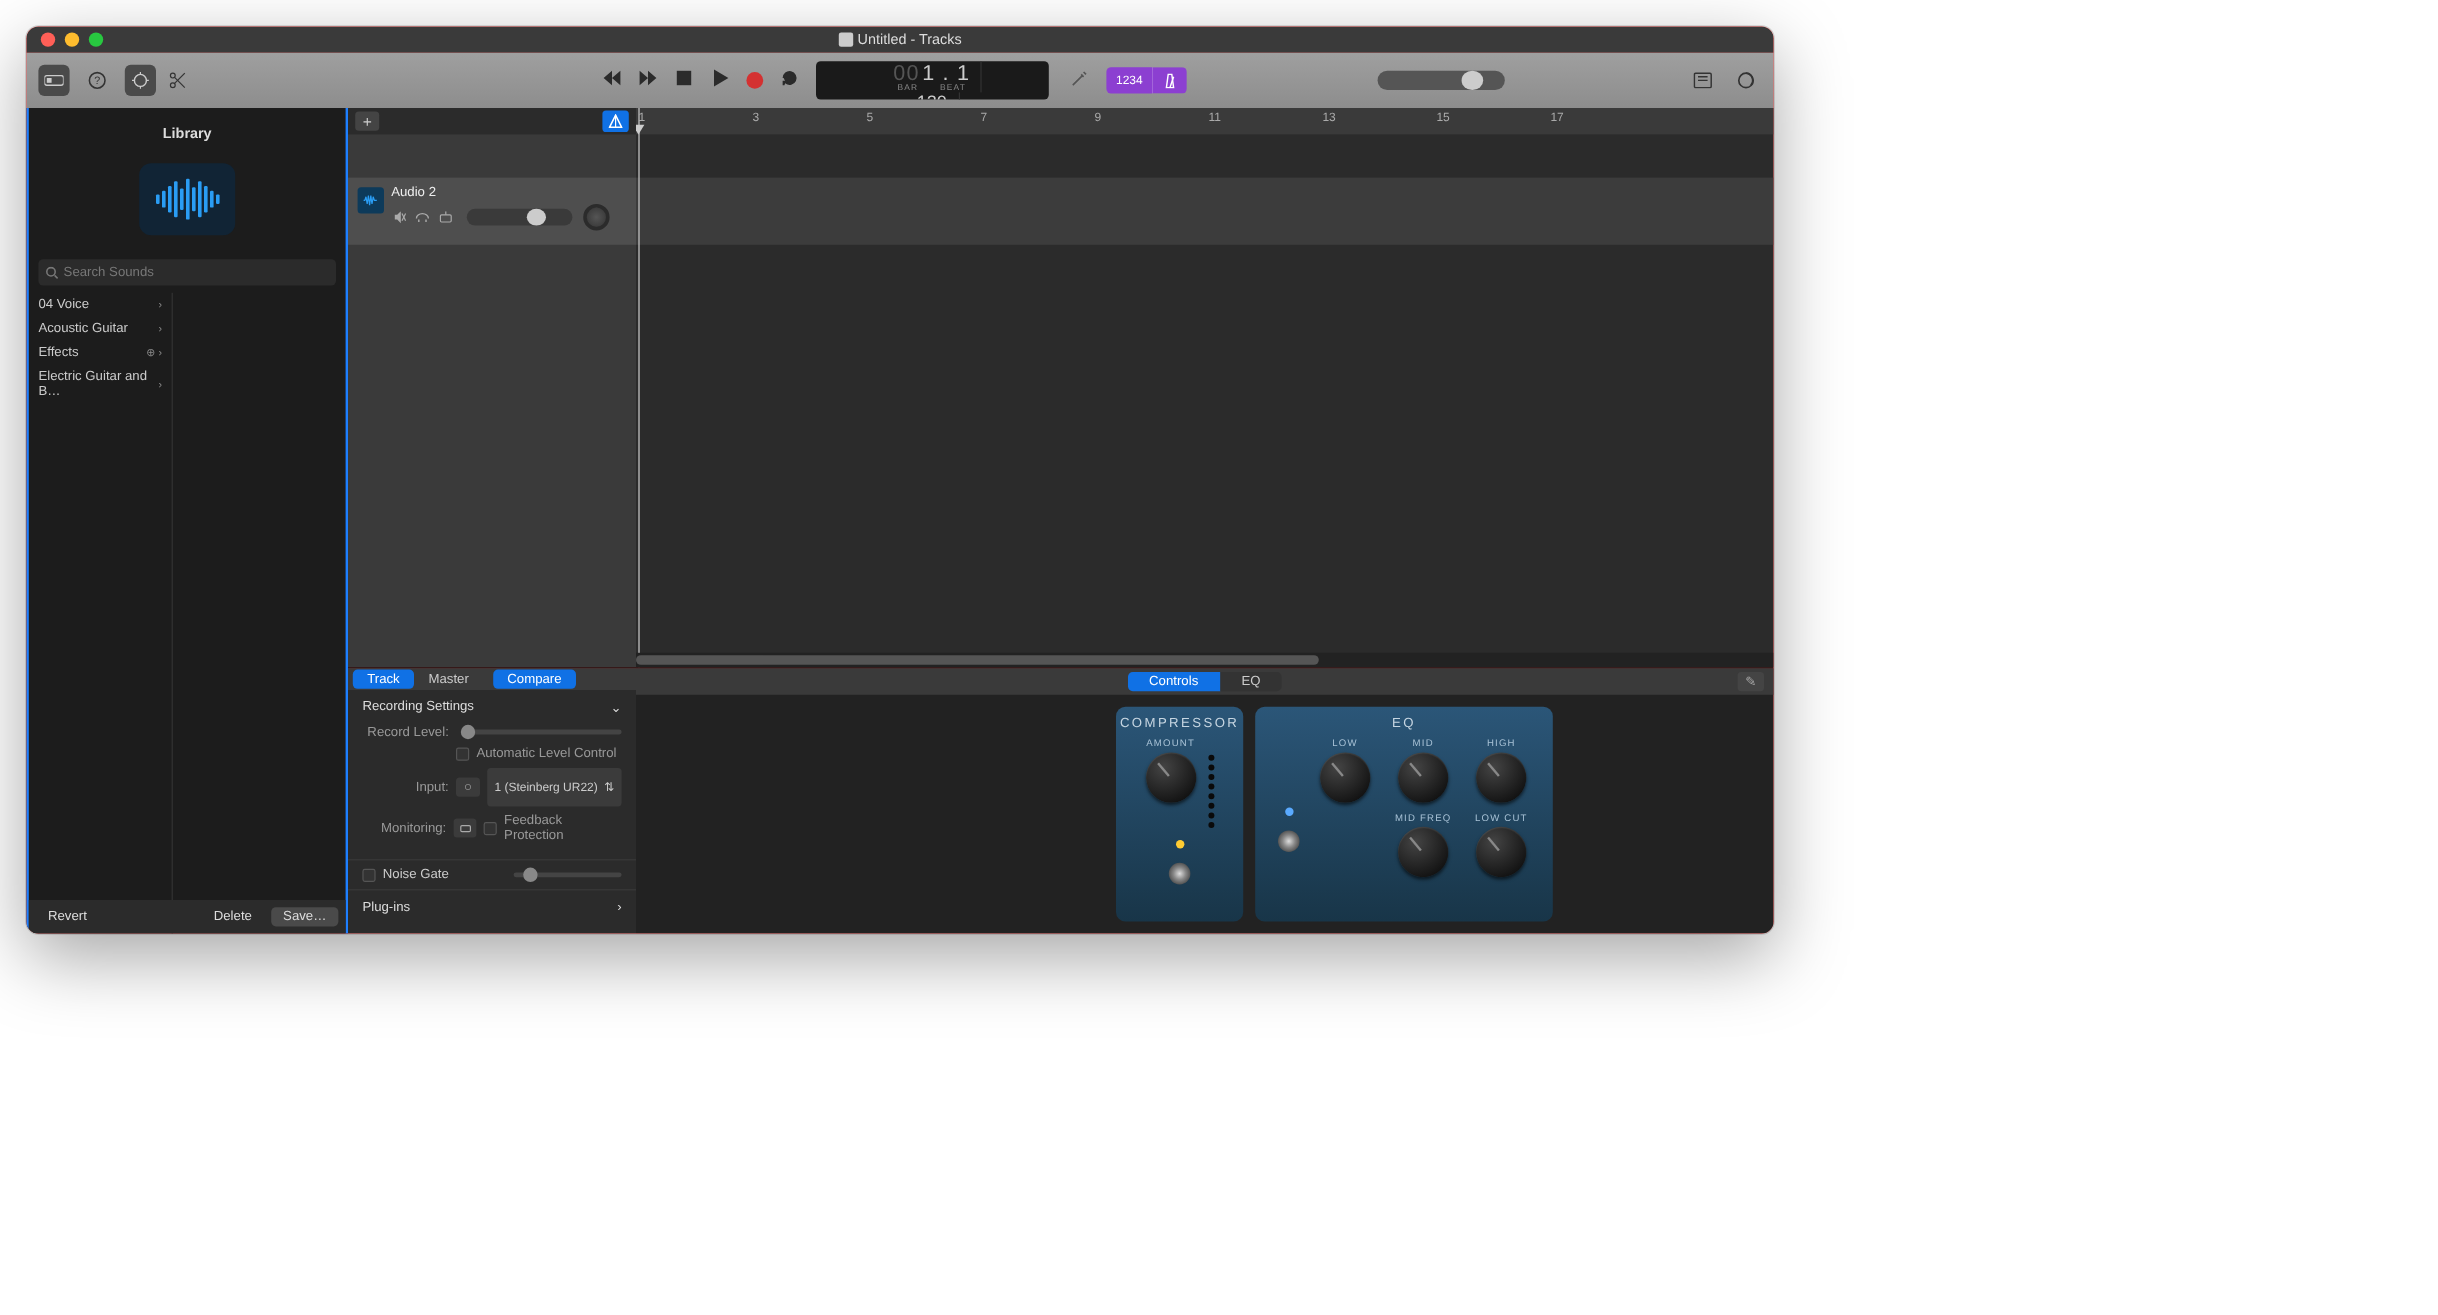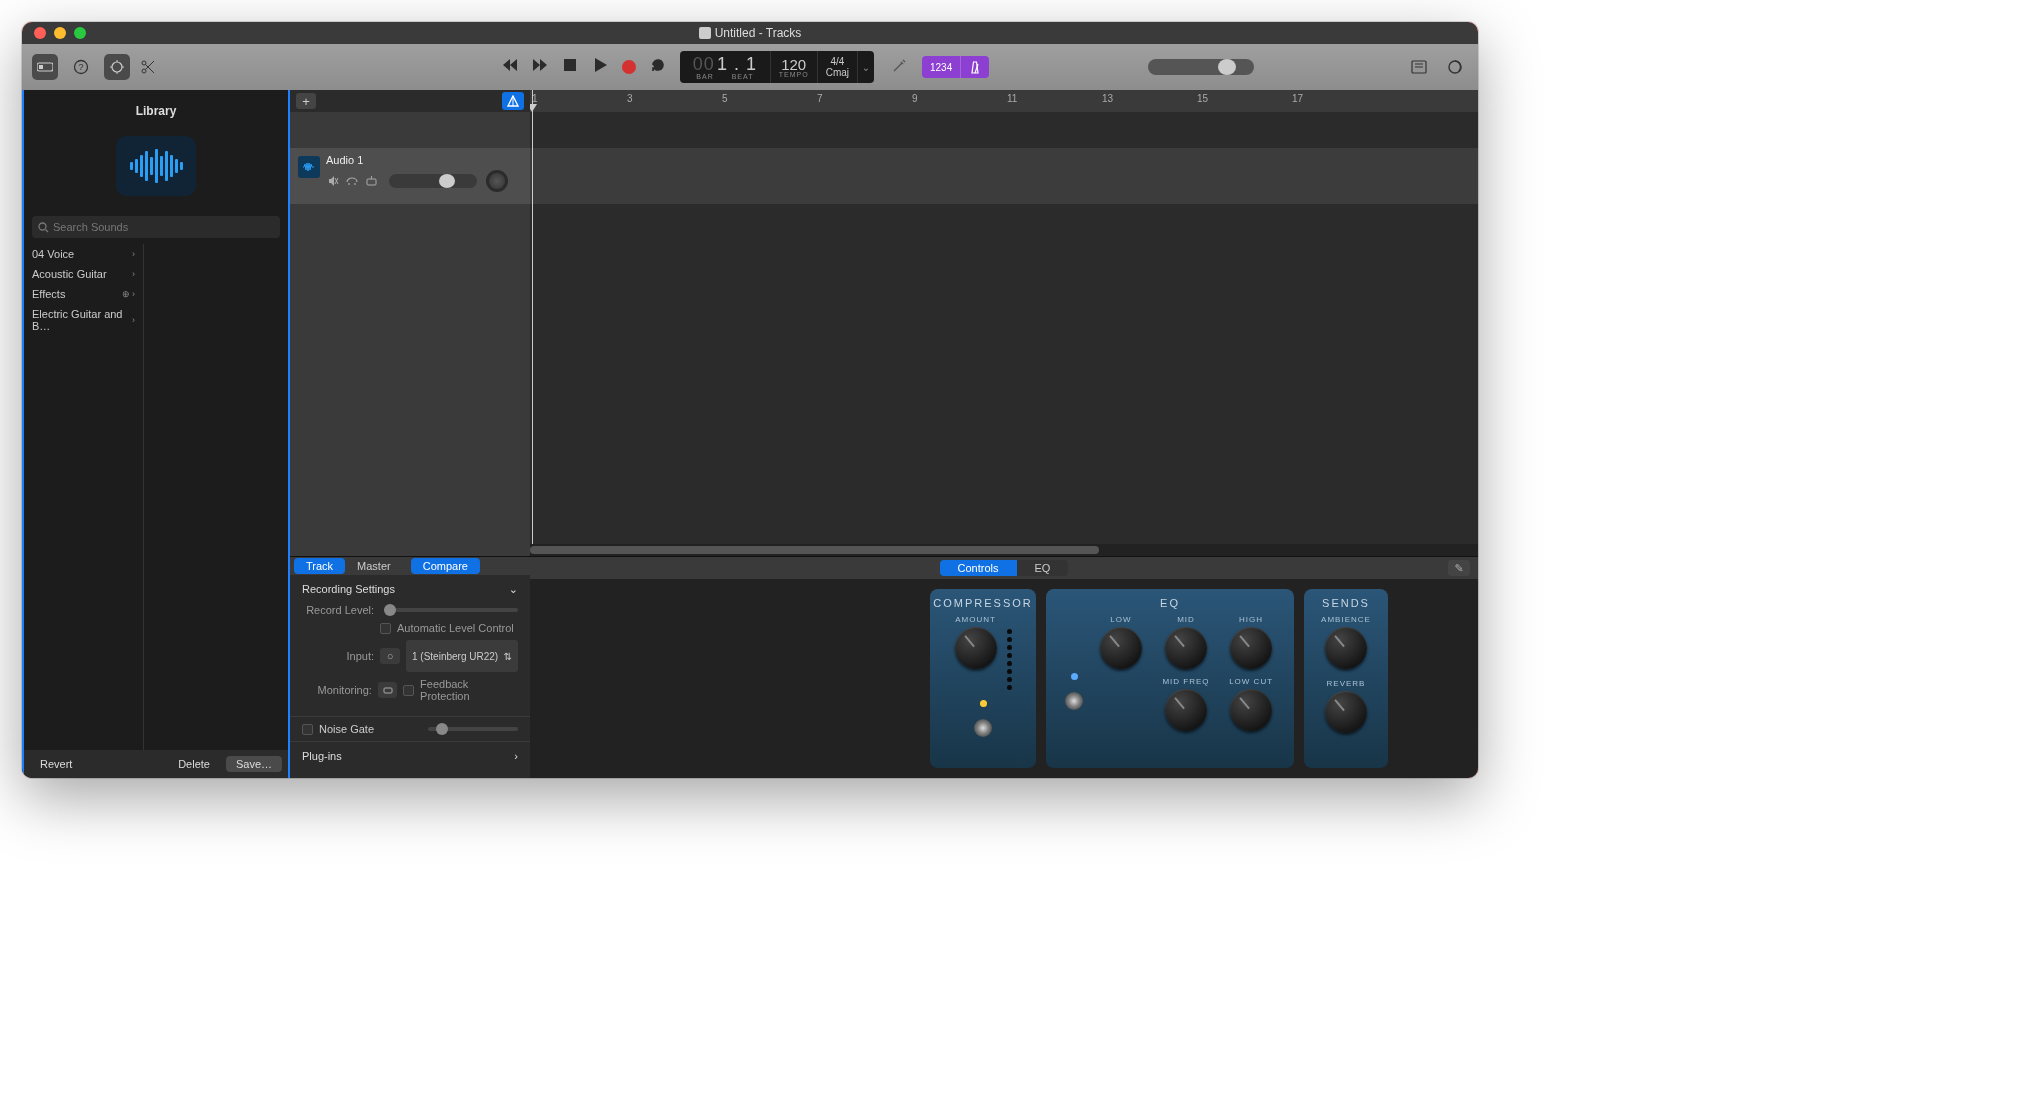--- a/index.html
+++ b/index.html
@@ -15,21 +15,21 @@
   .wintitle{position:absolute;left:0;right:0;text-align:center;color:#ddd;font-size:12px;display:flex;align-items:center;justify-content:center;gap:4px;}
   .doc-icon{display:inline-block;width:12px;height:12px;background:#ccc;border-radius:2px;}
   
   .toolbar{height:46px;background:linear-gradient(#9f9f9f,#8d8d8d);display:flex;align-items:center;padding:0 10px;position:relative;}
   .tb-left{display:flex;gap:10px;align-items:center;}
   .tb-btn{width:26px;height:26px;border-radius:5px;display:flex;align-items:center;justify-content:center;color:#333;}
   .tb-btn.dark{background:#4a4a4a;color:#ddd;}
   .transport{position:absolute;left:480px;display:flex;gap:14px;align-items:center;}
   .transport svg{width:16px;height:16px;fill:#2b2b2b;}
   .rec-dot{width:14px;height:14px;border-radius:50%;background:#d43131;}
-  .lcd{position:absolute;left:658px;width:194px;height:32px;background:#1a1a1a;border-radius:4px;display:flex;align-items:center;color:#ccc;overflow:hidden;}
+  .lcd{position:absolute;left:658px;width:194px;height:32px;background:#1a1a1a;border-radius:4px;display:flex;align-items:center;color:#ccc;overflow:hidden;flex-direction:column;}
   .lcd .seg{display:flex;flex-direction:column;align-items:center;justify-content:center;padding:0 8px;border-right:1px solid #333;height:100%;}
   .lcd .seg:last-child{border-right:none;}
   .lcd .big{font-size:18px;font-weight:300;letter-spacing:1px;display:flex;align-items:baseline;}
   .lcd .ghost{color:#555;}
   .lcd .lbl{font-size:7px;color:#888;letter-spacing:1px;margin-top:-2px;}
   .lcd-caret{width:16px;display:flex;align-items:center;justify-content:center;color:#888;font-size:10px;}
   .tb-pencil{position:absolute;left:870px;color:#555;}
   .badges{position:absolute;left:900px;display:flex;gap:0;}
   .badge{height:22px;padding:0 8px;background:#8c3fd1;color:#fff;font-size:10px;display:flex;align-items:center;justify-content:center;}
   .badge:first-child{border-top-left-radius:4px;border-bottom-left-radius:4px;}
@@ -323,21 +323,21 @@
                 </svg>
             </div>
           </div>
           <div class="track-row">
             <div class="track-ico">
               <svg width="14" height="10" viewBox="0 0 14 10">
                   <path d="M1 5h1l1-3 1 6 1-7 1 8 1-8 1 7 1-6 1 3h2" fill="none" stroke="#2a9df4" stroke-width="1"></path>
                 </svg>
             </div>
             <div class="track-info">
-              <div class="track-name">Audio 1</div>
+              <div class="track-name">Audio 2</div>
               <div class="track-ctrls">
                 <div class="tc">
                     <svg width="11" height="10" viewBox="0 0 11 10" fill="#aaa">
                       <path d="M1 3h2l3-3v10l-3-3H1z"></path>
                       <line x1="7" y1="2" x2="10" y2="8" stroke="#aaa"></line>
                       <line x1="10" y1="2" x2="7" y2="8" stroke="#aaa"></line>
                     </svg>
                   </div>
                 <div class="tc">
                     <svg width="12" height="10" viewBox="0 0 12 10" fill="none" stroke="#aaa" stroke-width="1.2">
@@ -497,32 +497,19 @@
                       <div class="dial"></div>
                     </div>
                   <div class="knob">
                       <div class="kl">LOW CUT</div>
                       <div class="dial"></div>
                     </div>
                 </div>
               </div>
             </div>
 
-            <div class="pedal sends">
-              <div class="ptitle">SENDS</div>
-              <div class="knobs">
-                <div class="knob">
-                    <div class="kl">AMBIENCE</div>
-                    <div class="dial"></div>
-                  </div>
-                <div class="knob">
-                    <div class="kl">REVERB</div>
-                    <div class="dial"></div>
-                  </div>
-              </div>
-            </div>
           </div>
         </div>
       </div>
 
     </div>
   </div>
 </div>
 
 </body></html>

